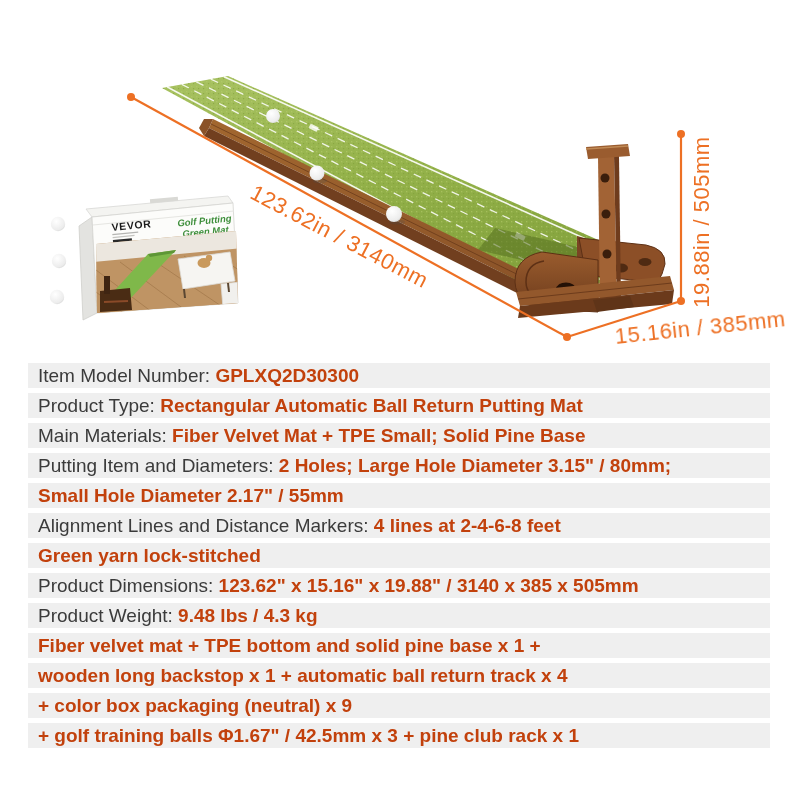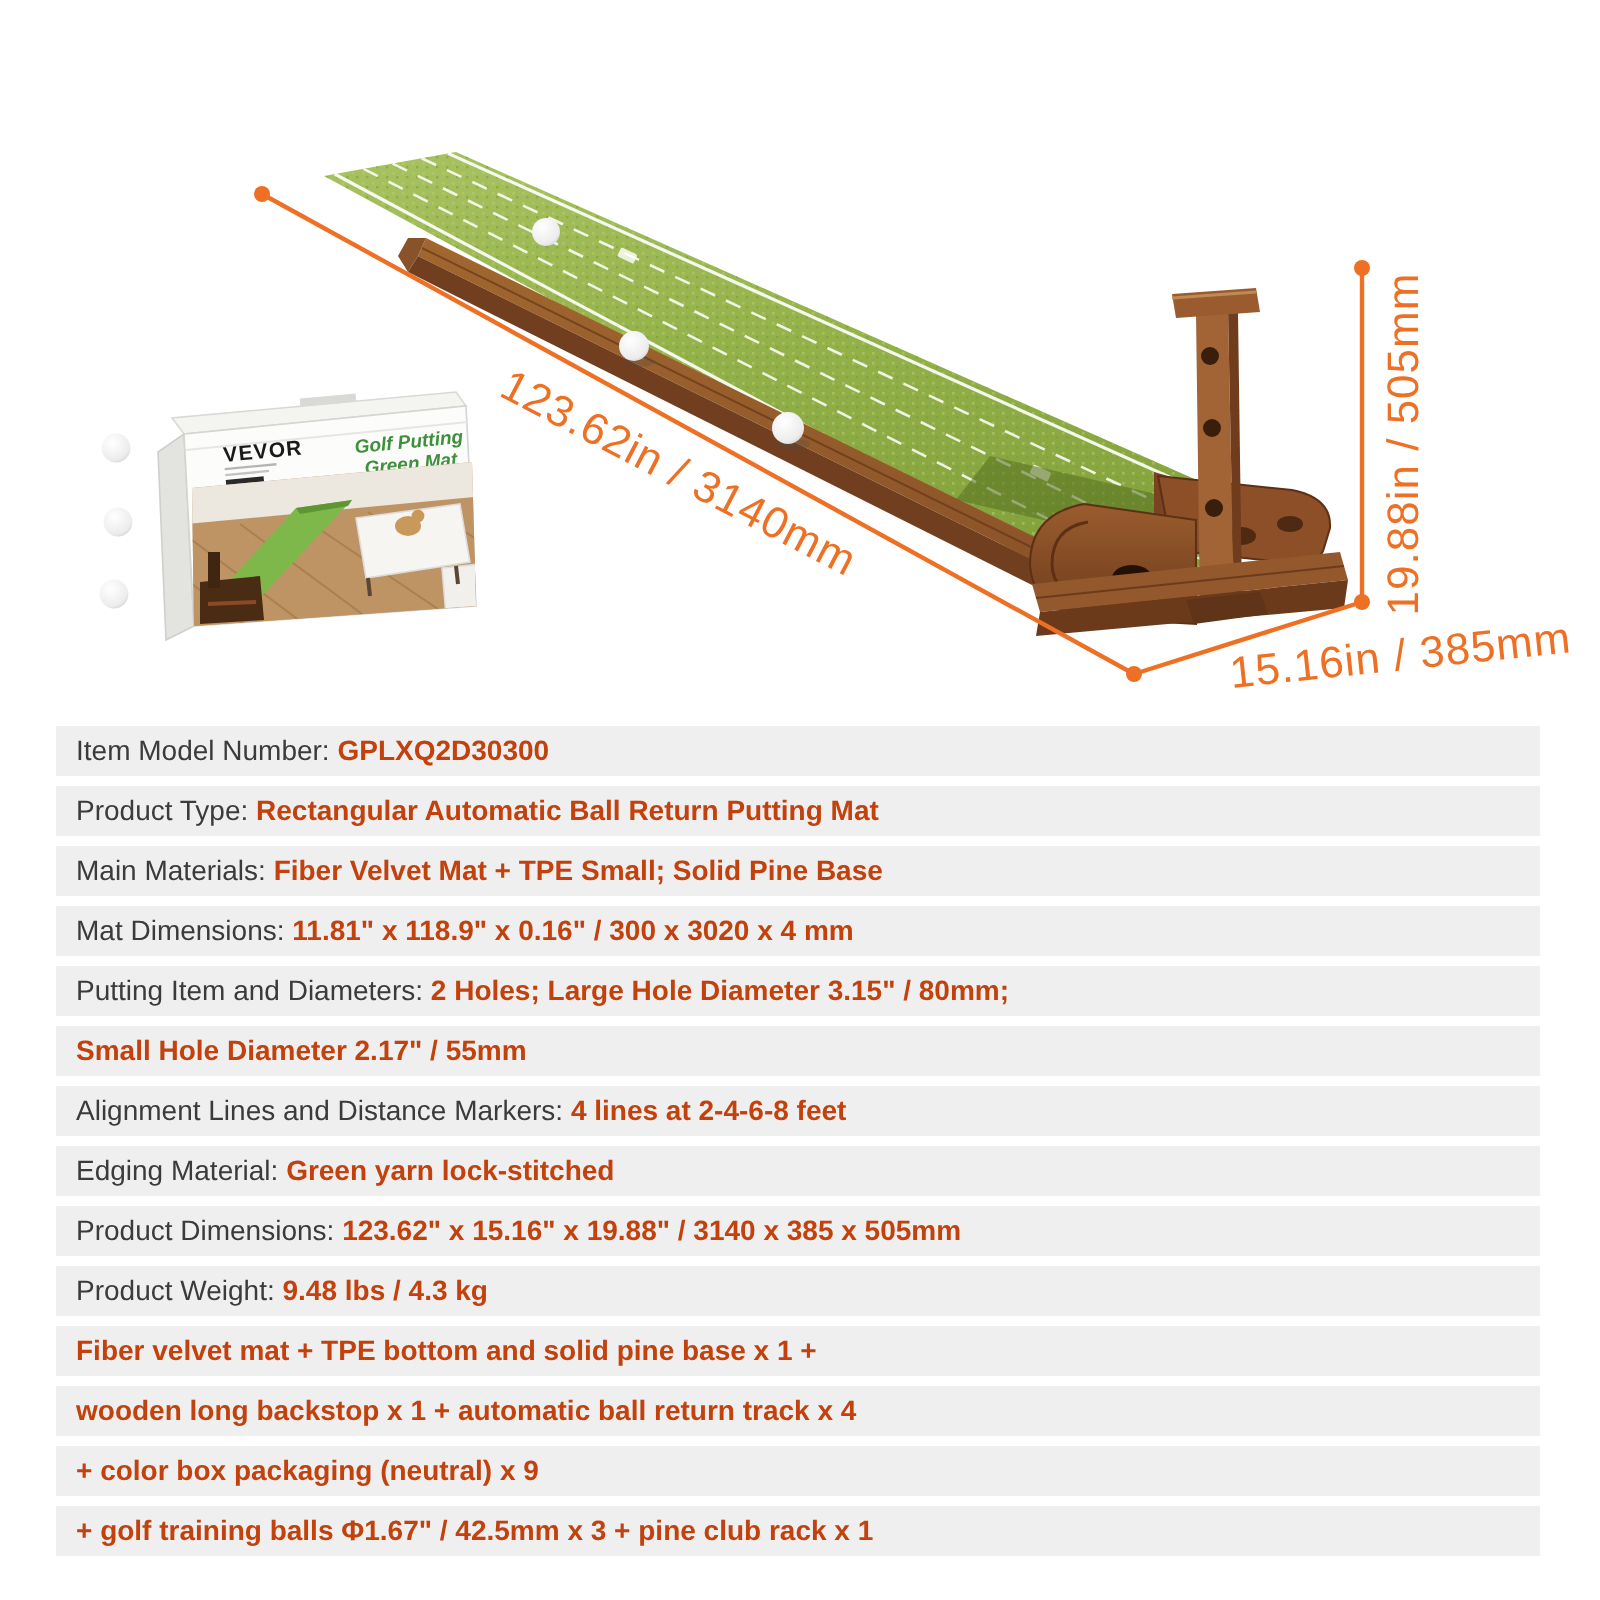--- a/index.html
+++ b/index.html
@@ -1,21 +1,21 @@
 <!DOCTYPE html>
 <html><head>
 <meta charset="utf-8">
 <style>
   html,body{margin:0;padding:0;background:#ffffff;}
   .stage{position:relative;width:800px;height:800px;background:#ffffff;overflow:hidden;
          font-family:"Liberation Sans", sans-serif;}
   .photo{position:absolute;left:0;top:0;width:800px;height:360px;}
   .specs{position:absolute;left:28px;top:363px;width:742px;}
   .spec-row{height:25px;margin-bottom:5px;background:#EFEFEF;display:flex;align-items:center;
-            padding-left:10px;font-size:14px;line-height:25px;overflow:hidden;}
+            padding-left:10px;font-size:19px;line-height:25px;overflow:hidden;}
   .spec-label{color:#3B3B3B;white-space:pre;}
   .spec-value{color:#c2410c;font-weight:bold;white-space:pre;}
   svg text{font-family:"Liberation Sans", sans-serif;}
   .dim-text{fill:#ED7024;font-size:22px;letter-spacing:0.5px;}
 </style>
 </head>
 <body>
 
 <div class="stage">
 
@@ -189,37 +189,32 @@
     </div>
     <div class="spec-row">
       <span class="spec-label">Product Type: </span>
         <span class="spec-value">Rectangular Automatic Ball Return Putting Mat</span>
     </div>
     <div class="spec-row">
       <span class="spec-label">Main Materials: </span>
         <span class="spec-value">Fiber Velvet Mat + TPE Small; Solid Pine Base</span>
     </div>
     <div class="spec-row">
-      <span class="spec-label">Mat Dimensions: </span>
-        <span class="spec-value">11.81" x 118.9" x 0.16" / 300 x 3020 x 4 mm</span>
-    </div>
-    <div class="spec-row">
       <span class="spec-label">Putting Item and Diameters: </span>
         <span class="spec-value">2 Holes; Large Hole Diameter 3.15" / 80mm;</span>
     </div>
     <div class="spec-row">
       <span class="spec-label"></span>
         <span class="spec-value">Small Hole Diameter 2.17" / 55mm</span>
     </div>
     <div class="spec-row">
       <span class="spec-label">Alignment Lines and Distance Markers: </span>
         <span class="spec-value">4 lines at 2-4-6-8 feet</span>
     </div>
     <div class="spec-row">
-      <span class="spec-label">Edging Material: </span>
         <span class="spec-value">Green yarn lock-stitched</span>
     </div>
     <div class="spec-row">
       <span class="spec-label">Product Dimensions: </span>
         <span class="spec-value">123.62" x 15.16" x 19.88" / 3140 x 385 x 505mm</span>
     </div>
     <div class="spec-row">
       <span class="spec-label">Product Weight: </span>
         <span class="spec-value">9.48 lbs / 4.3 kg</span>
     </div>

